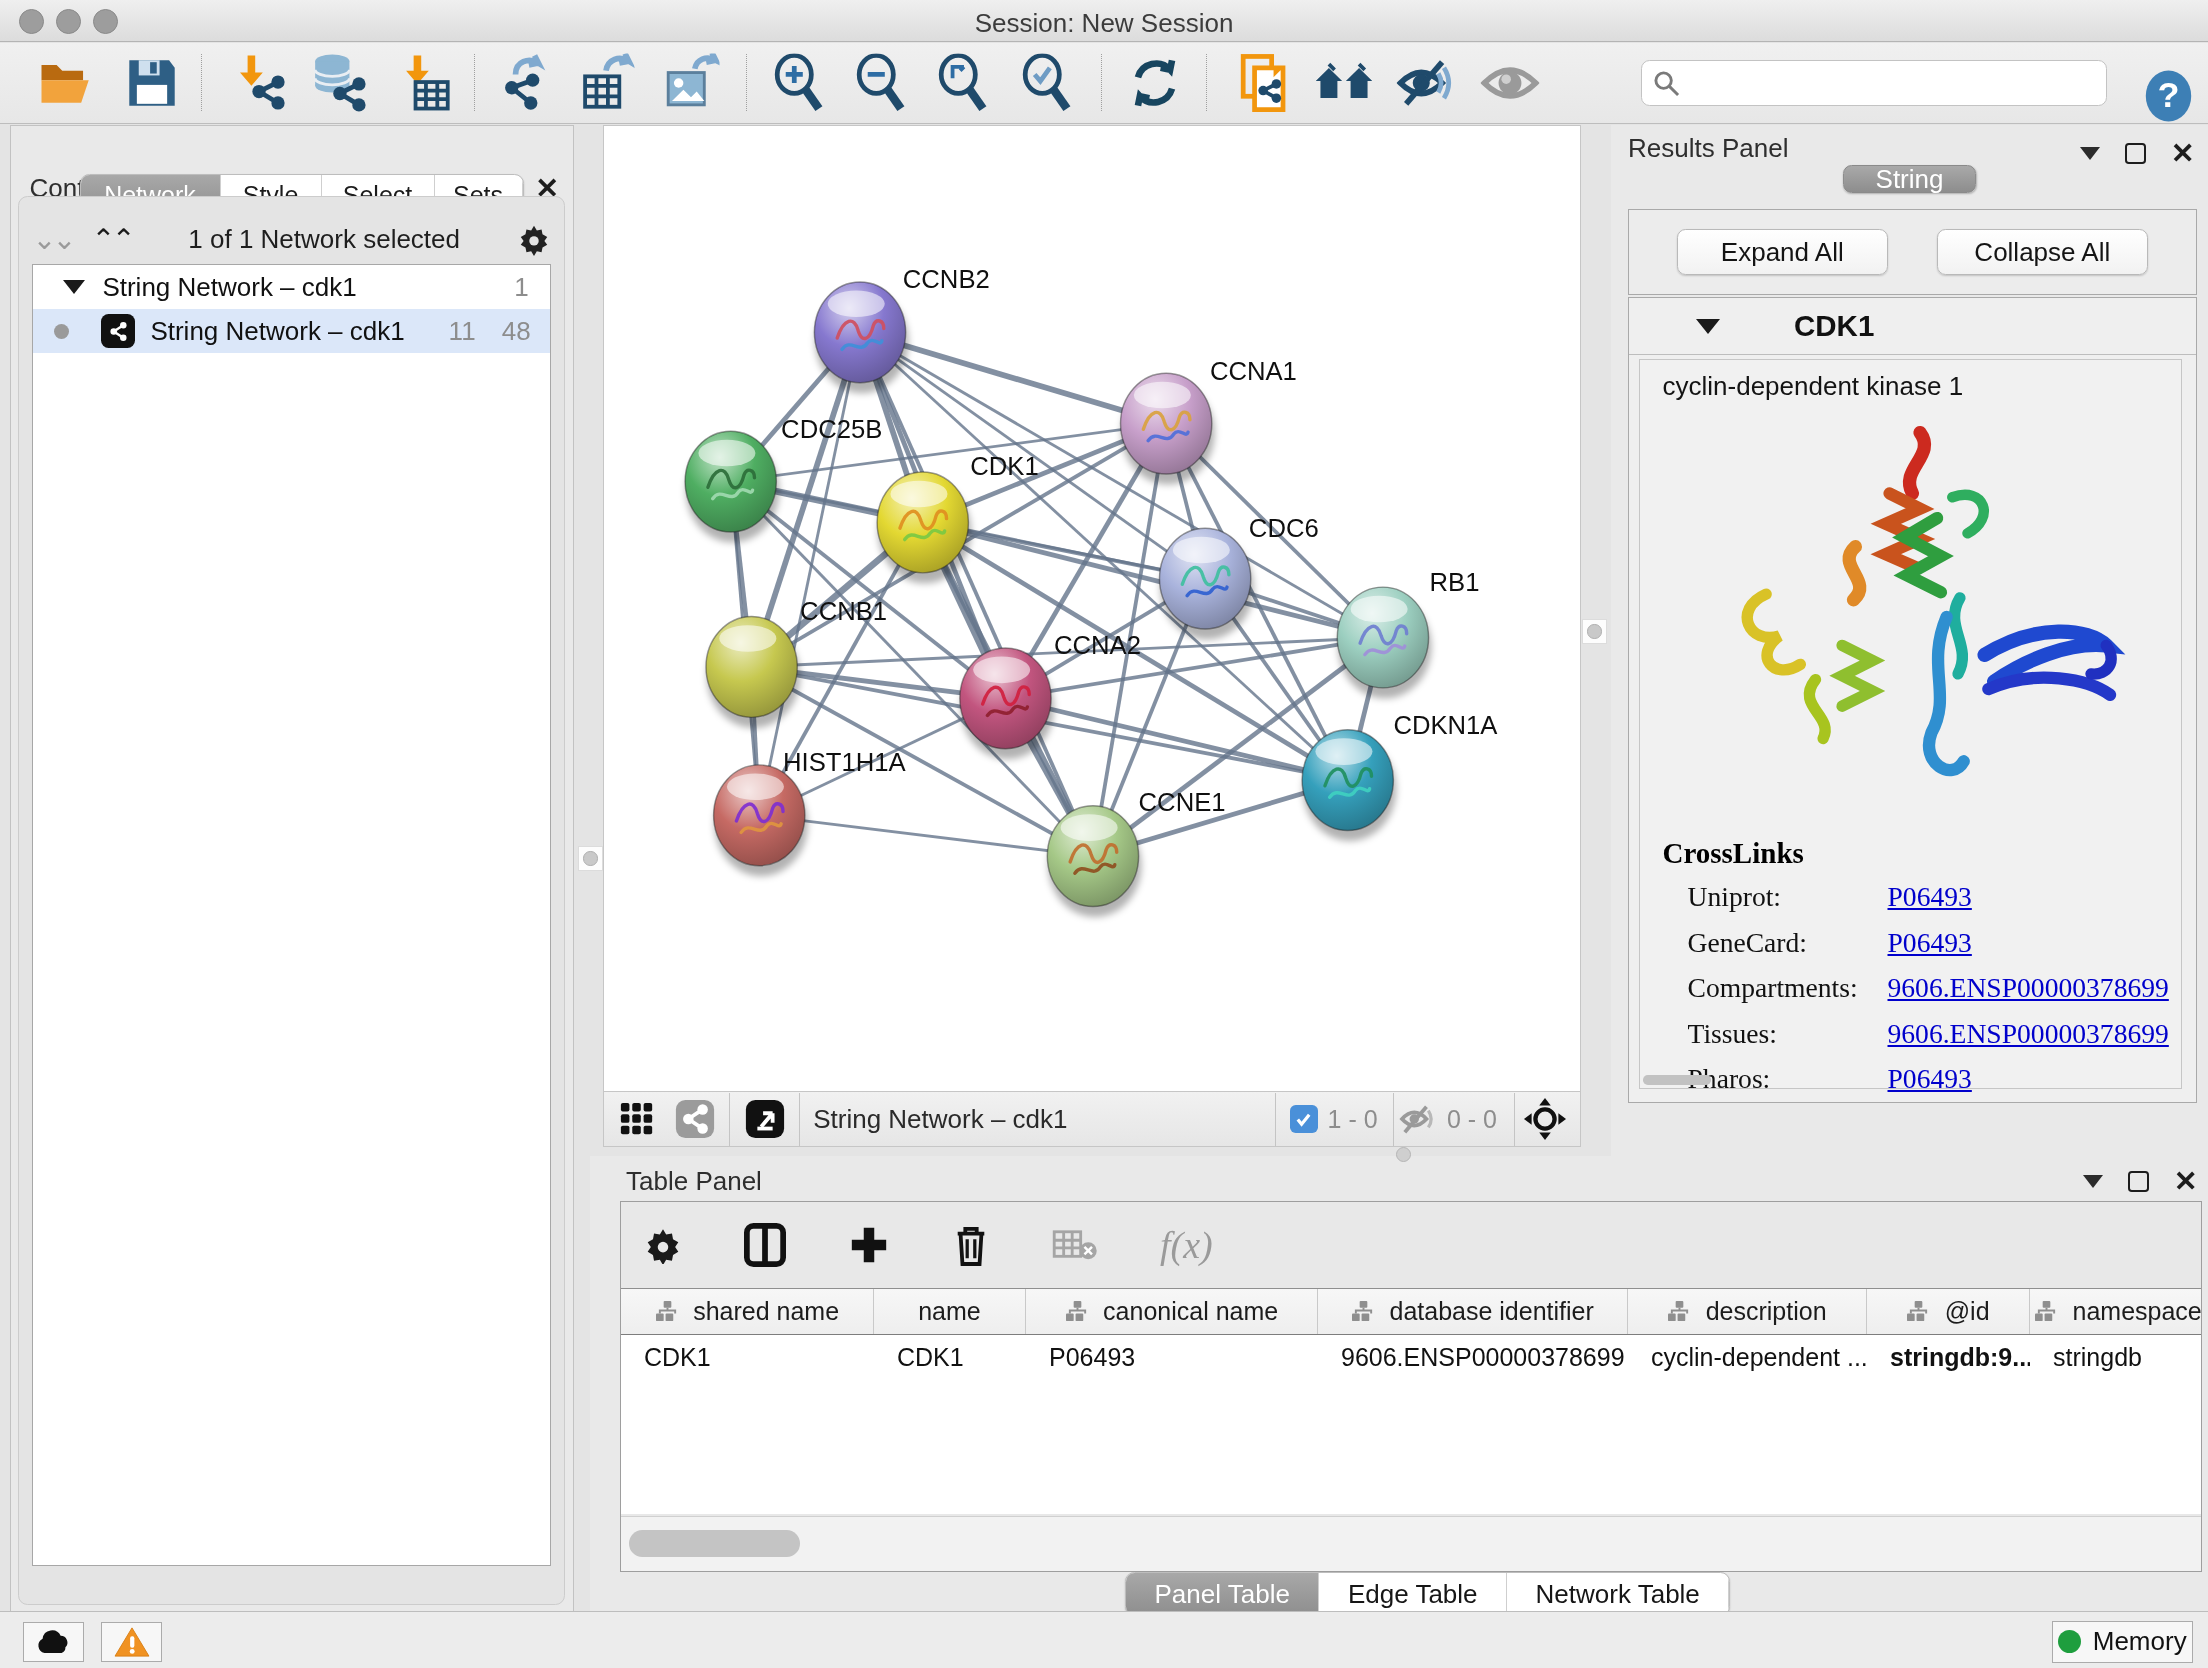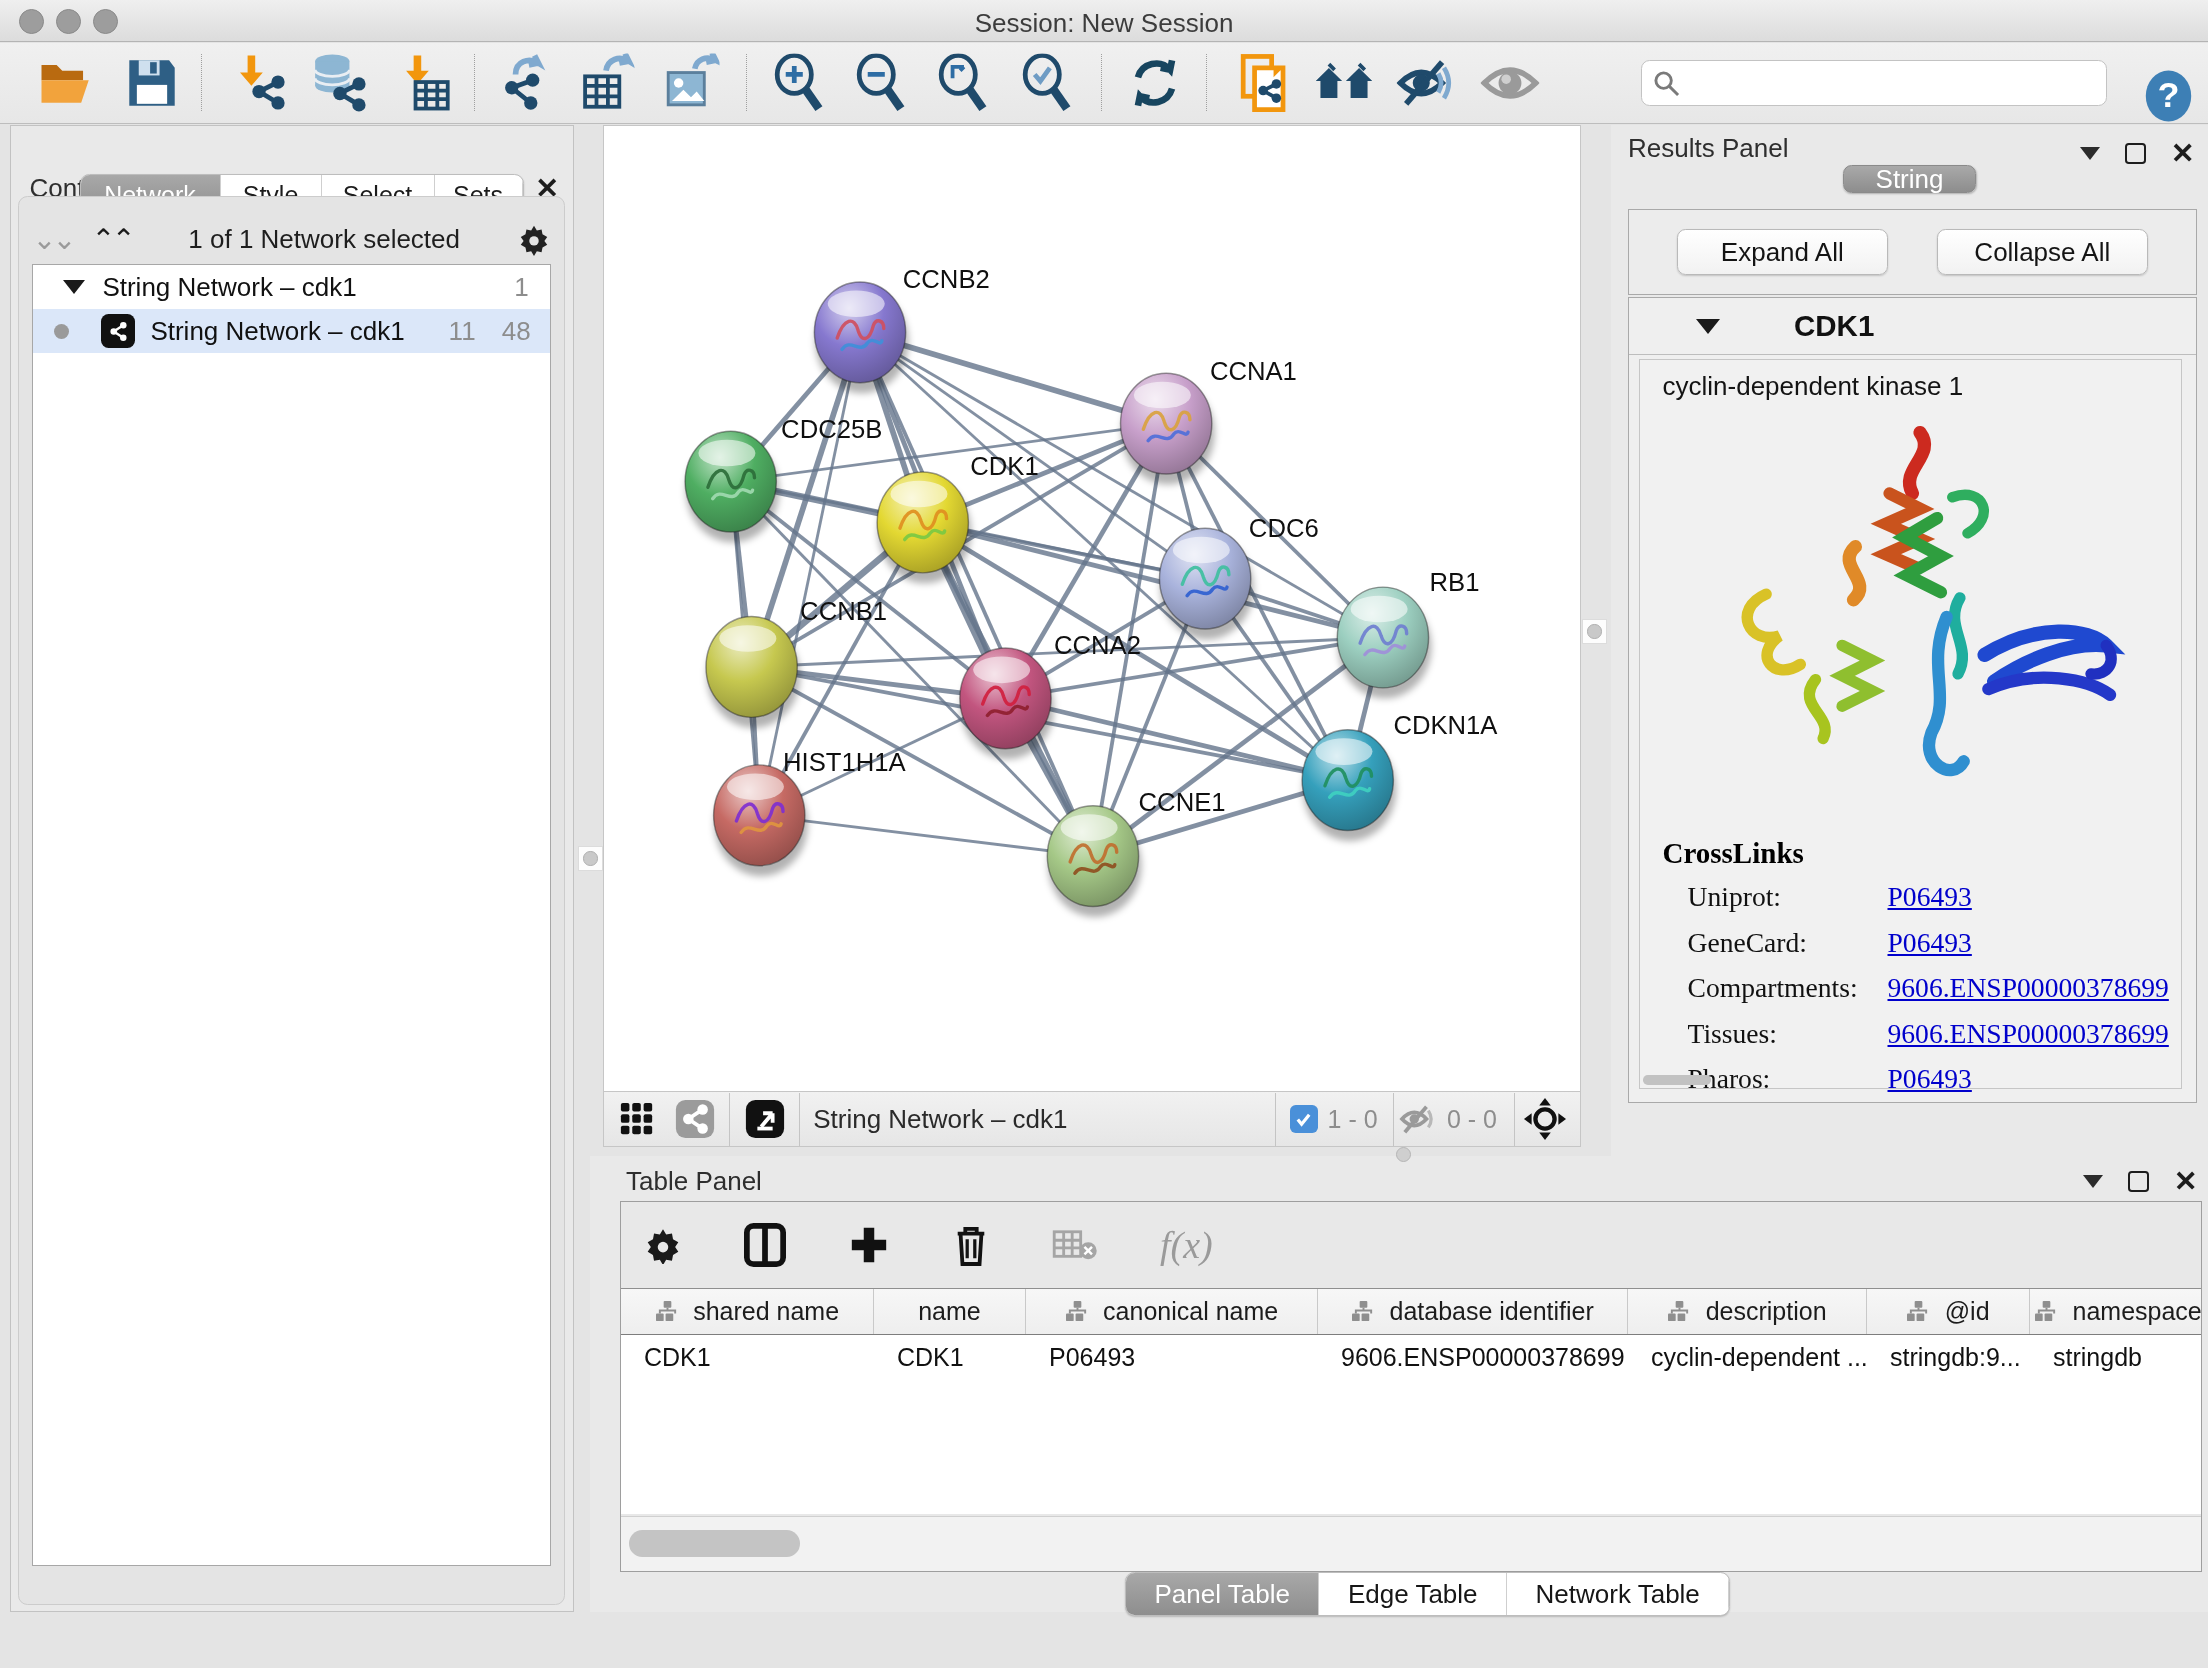--- a/index.html
+++ b/index.html
@@ -827,36 +827,54 @@
               <span>namespace</span>
             </div>
           </div>
         <div id="tg-body">
             <div class="tg-row">
               <div class="tg-cell" style="width: 253px;">CDK1</div>
               <div class="tg-cell" style="width: 152px;">CDK1</div>
               <div class="tg-cell" style="width: 292px;">P06493</div>
               <div class="tg-cell" style="width: 310px;">9606.ENSP00000378699</div>
               <div class="tg-cell" style="width: 239px;">cyclin-dependent ...</div>
-              <div class="tg-cell" style="width: 163px;">stringdb:9...</div>
+              <div class="tg-cell" style="width: 163px; font-weight: bold;">stringdb:9...</div>
               <div class="tg-cell" style="width: 177px;">stringdb</div>
             </div>
           </div>
       </div>
       <div class="tp-hscroll">
         <div class="tp-thumb"></div>
       </div>
     </div>
     <div class="tp-tabs" id="tp-tabs">
         <div class="tp-tab sel">Panel Table</div>
         <div class="tp-tab">Edge Table</div>
         <div class="tp-tab">Network Table</div>
       </div>
   </div>
 
+  <div class="statusbar">
+    <div class="sb-btn" style="left:23px">
+      <svg width="38" height="27" viewBox="0 0 40 28">
+          <path d="M10 26 a8 8 0 0 1 -2 -15 a10 10 0 0 1 19 -3 a7 7 0 0 1 5 12 a6 6 0 0 1 -4 6z" fill="#111"></path>
+        </svg>
+    </div>
+    <div class="sb-btn" style="left:101px">
+      <svg width="36" height="32" viewBox="0 0 38 34">
+          <path d="M19 2 L37 32 H1z" fill="#f09222" stroke="#d97f14" stroke-width="1"></path>
+          <rect x="17" y="11" width="4.5" height="12" rx="2" fill="#fff"></rect>
+          <circle cx="19.2" cy="27" r="2.6" fill="#fff"></circle>
+        </svg>
+    </div>
+    <div class="memory-btn">
+      <span class="mem-dot"></span>
+      <span>Memory</span>
+    </div>
+  </div>
 
   <div class="splitter" style="left:578px; top:846px">
       <span class="knob"></span>
     </div>
   <div class="splitter" style="left:1582px; top:619px">
       <span class="knob"></span>
     </div>
   <div class="splitter-h" style="left:1396px; top:1147px"></div>
 
 </div>

